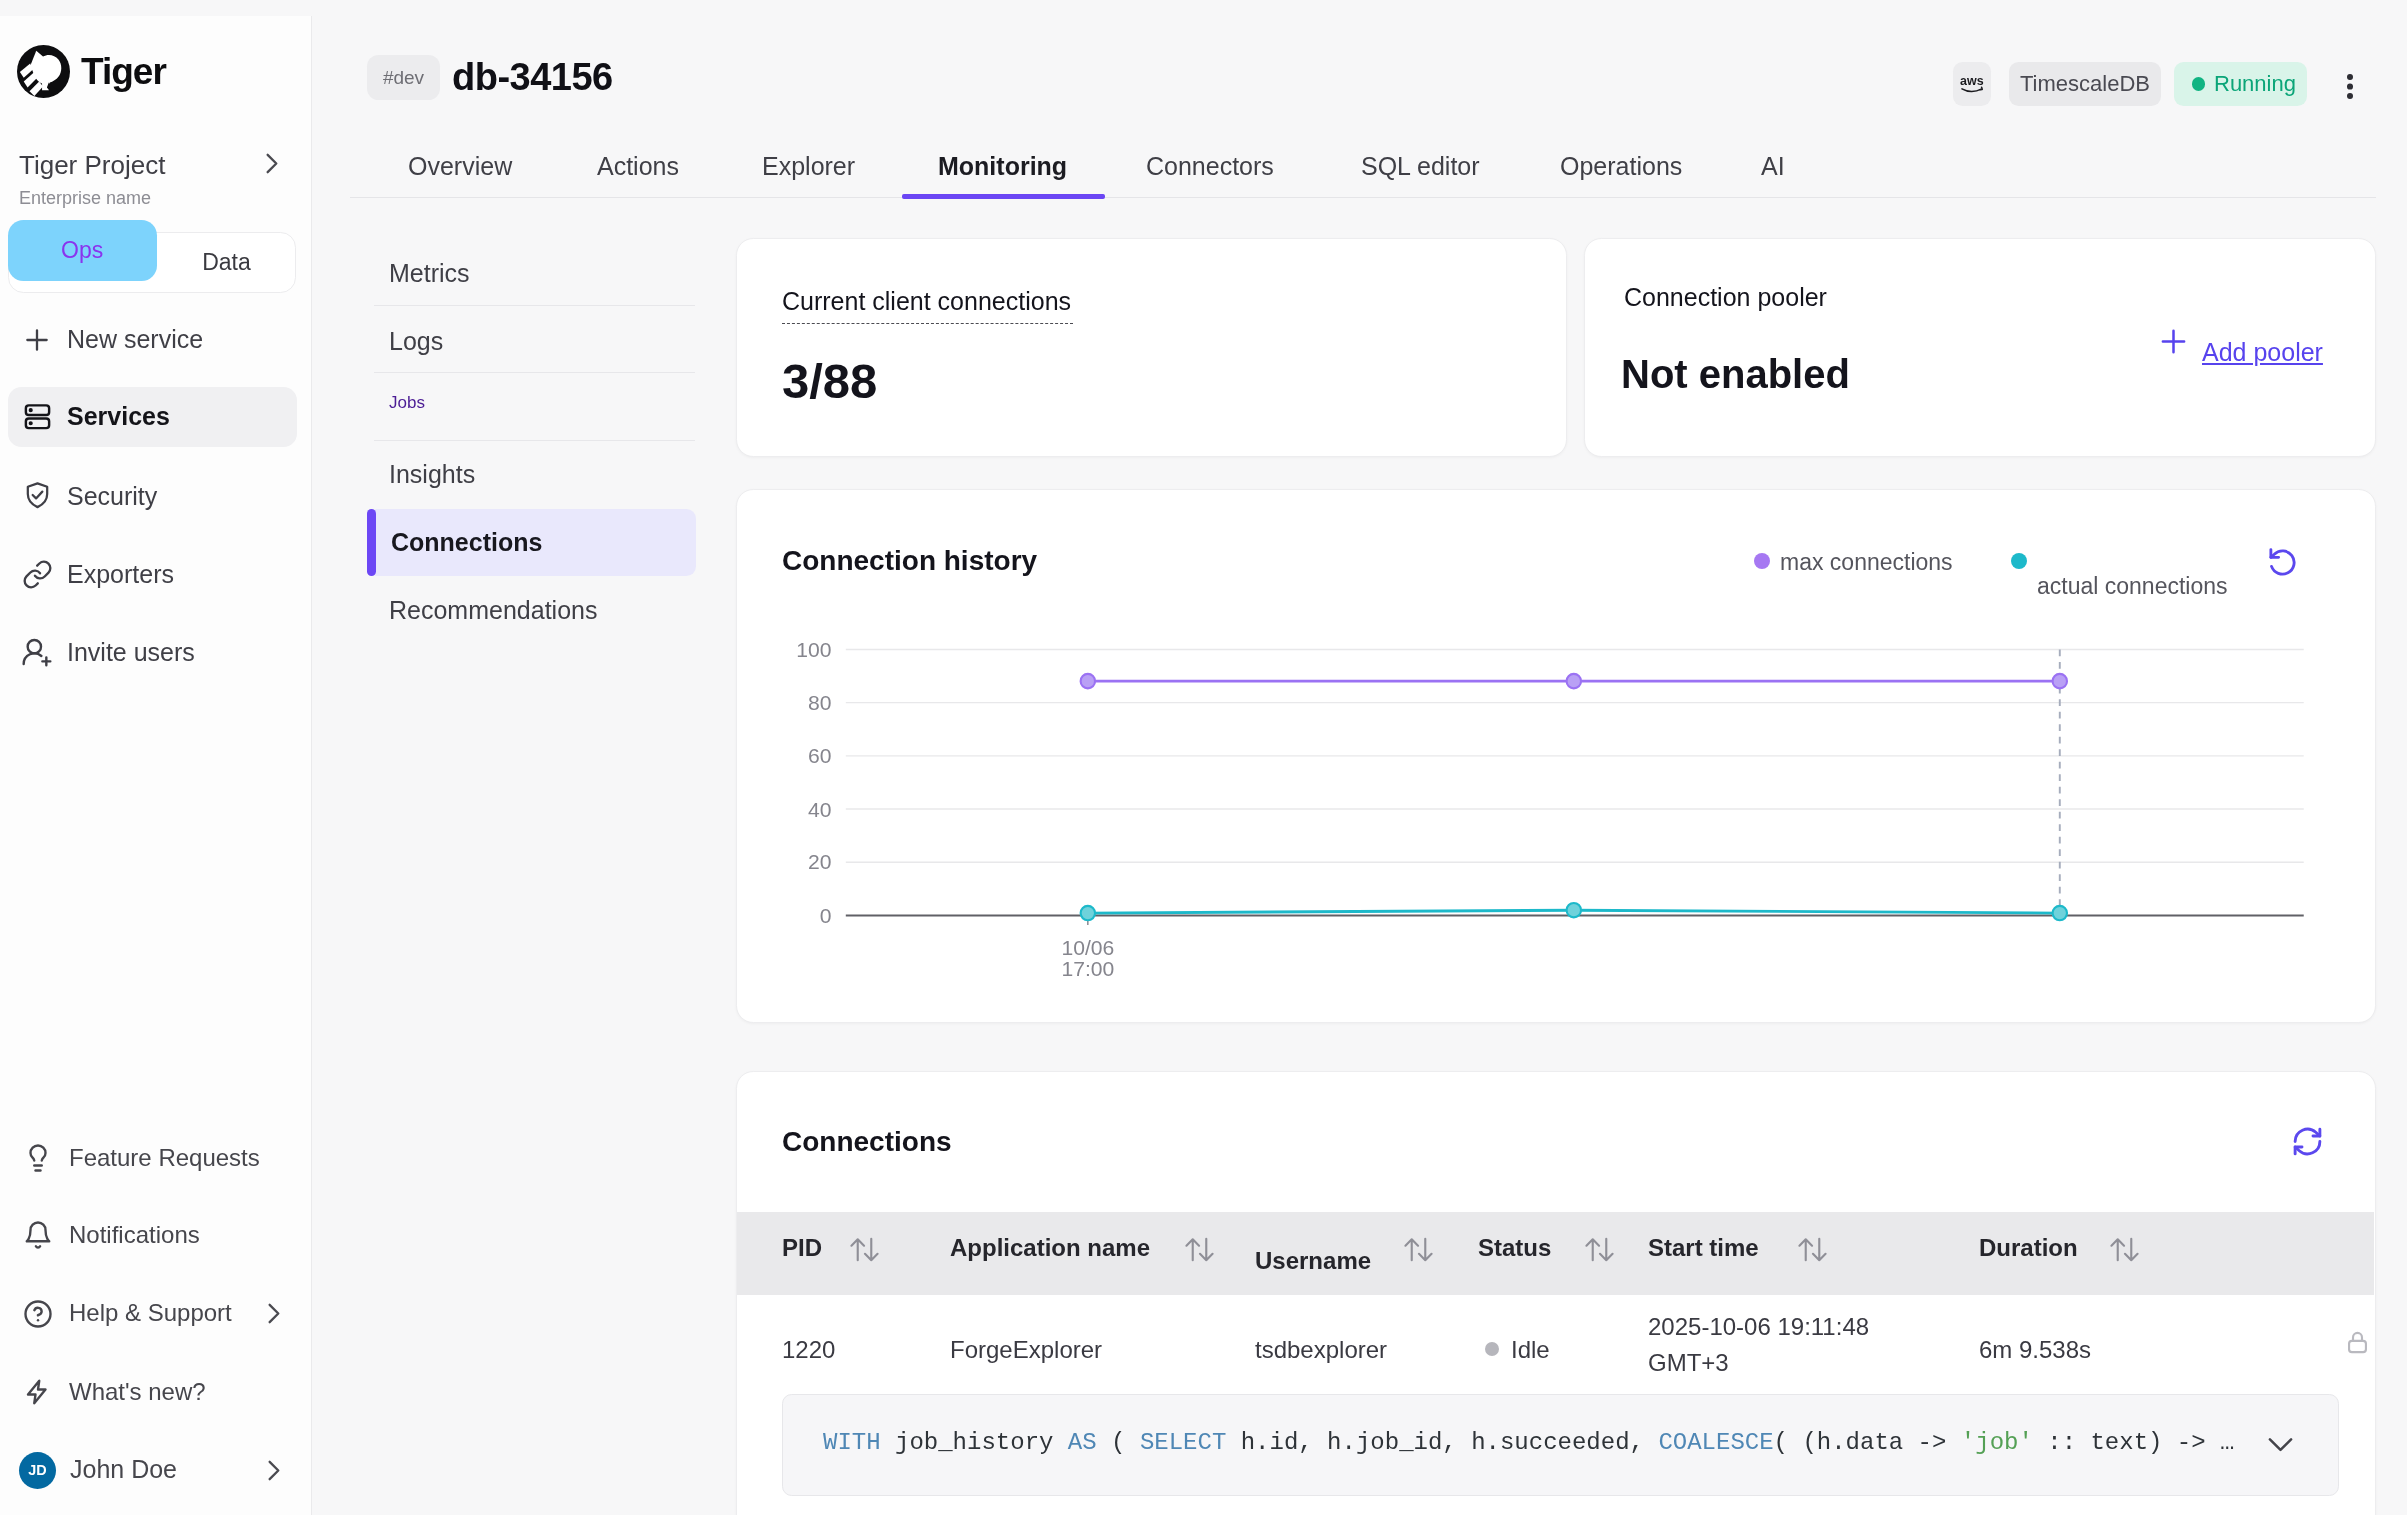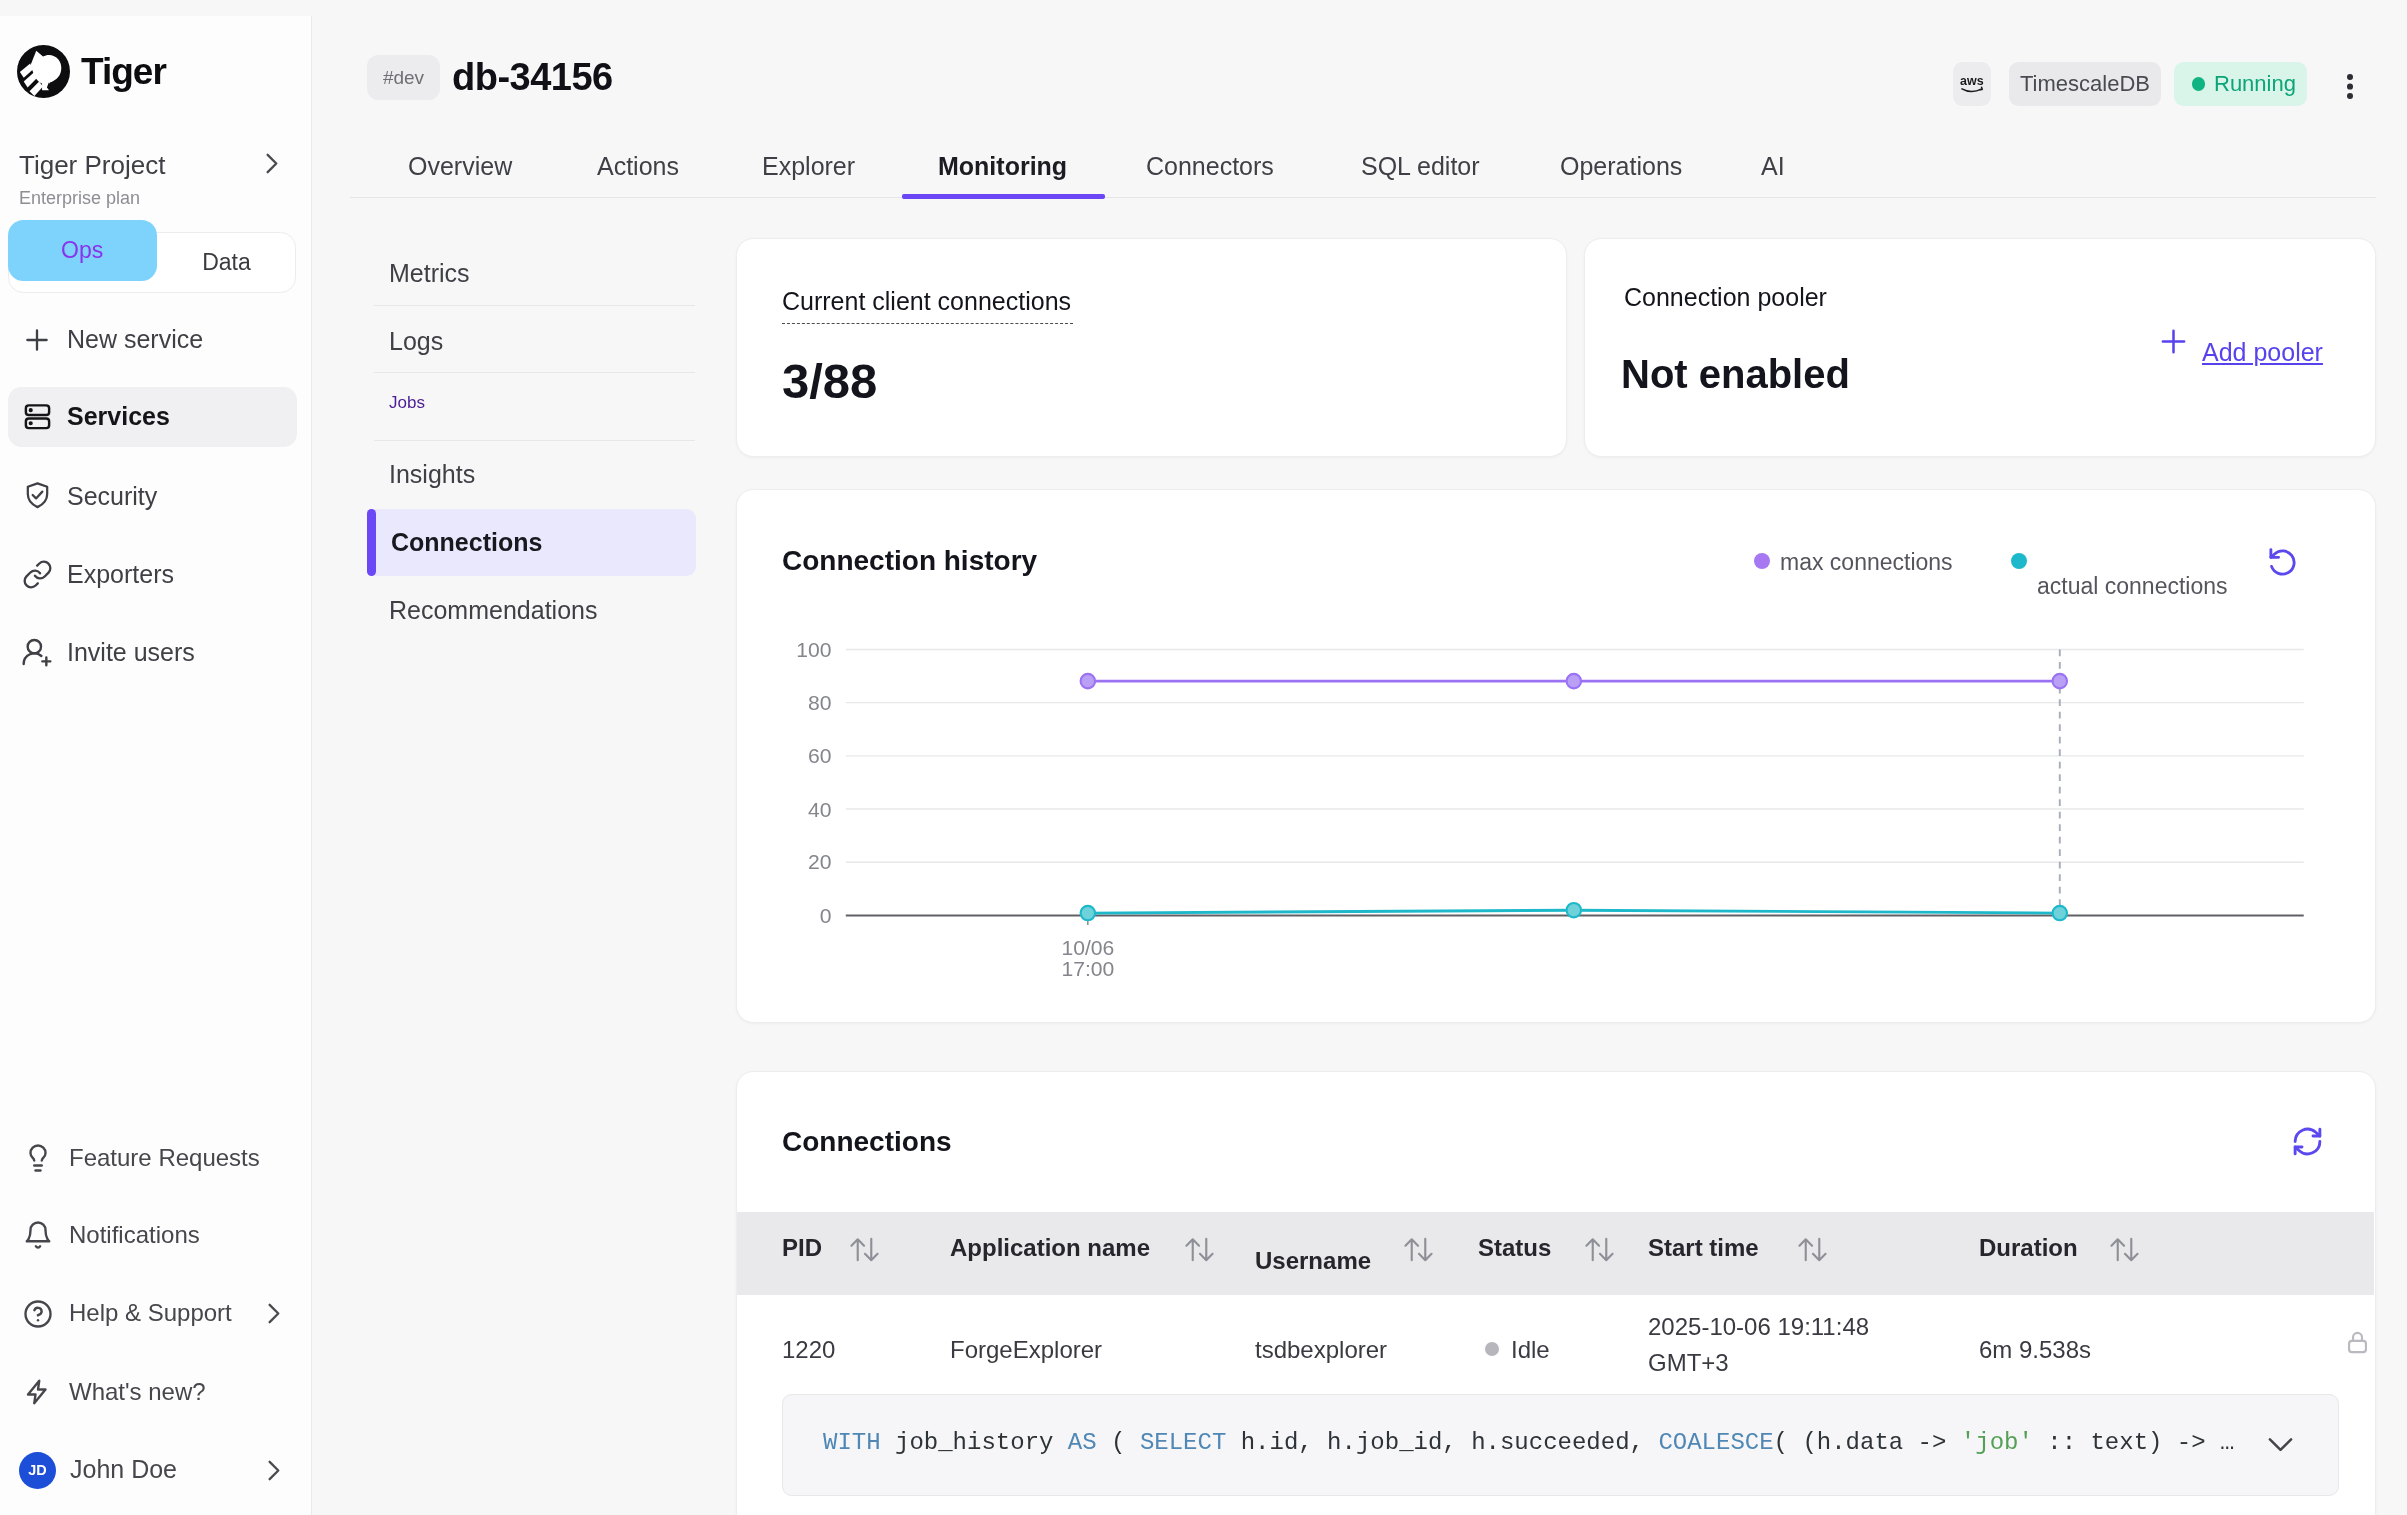--- a/index.html
+++ b/index.html
@@ -32,21 +32,21 @@
         <path d="M20 6 L14 21 C13 15 15 9 20 6 Z" fill="#0d0d0f"></path>
         <path d="M33 39 C36 43 38 45 42 46 L36 50 L31 44 Z" fill="#0d0d0f"></path>
       </g>
     </svg>
     <div class="abs" style="left:81px;top:35px;font-size:37px;font-weight:bold;letter-spacing:-1px;color:#0d0d0f;">Tiger</div>
 
     <div class="abs" style="left:19px;top:134px;font-size:26px;color:#3f3f46;">Tiger Project</div>
     <svg class="abs" style="left:259px;top:135px;" width="25" height="25" viewBox="0 0 26 26" fill="none" stroke="#4a4a50" stroke-width="2.4" stroke-linecap="round" stroke-linejoin="round">
         <path d="M9 4l9 9-9 9"></path>
       </svg>
-    <div class="abs" style="left:19px;top:172px;font-size:18px;color:#8d8d94;">Enterprise plan</div>
+    <div class="abs" style="left:19px;top:172px;font-size:18px;color:#8d8d94;">Enterprise name</div>
 
     <div class="abs" style="left:7.7px;top:216px;width:288px;height:61px;background:#fff;border:1.4px solid #ececee;border-radius:15.4px;"></div>
     <div class="abs" style="left:7.7px;top:204px;width:149px;height:61px;background:#7dd3fc;border-radius:15.4px;line-height:61px;text-align:center;font-size:23px;color:#8a33ee;">Ops</div>
     <div class="abs" style="left:157px;top:216px;width:139px;height:61px;line-height:61px;text-align:center;font-size:23px;color:#3a3a40;">Data</div>
 
     <svg class="abs" style="left:23px;top:310px;" width="28" height="28" viewBox="0 0 29 29" fill="none" stroke="#3f3f46" stroke-width="2.4" stroke-linecap="round">
         <path d="M14.5 4.5v20M4.5 14.5h20"></path>
       </svg>
     <div class="abs" style="left:67px;top:309px;font-size:25px;color:#3f3f46;">New service</div>
 
@@ -99,21 +99,21 @@
     <div class="abs" style="left:69px;top:1283px;font-size:24px;color:#46464c;">Help &amp; Support</div>
     <svg class="abs" style="left:261px;top:1285px;" width="25" height="25" viewBox="0 0 26 26" fill="none" stroke="#4a4a50" stroke-width="2.4" stroke-linecap="round" stroke-linejoin="round">
         <path d="M9 4l9 9-9 9"></path>
       </svg>
 
     <svg class="abs" style="left:23px;top:1361px;" width="30" height="30" viewBox="0 0 24 24" fill="none" stroke="#46464c" stroke-width="1.9" stroke-linecap="round" stroke-linejoin="round">
         <path d="M13 3 4 14h6l-1 7 9-11h-6z"></path>
       </svg>
     <div class="abs" style="left:69px;top:1362px;font-size:24px;color:#46464c;">What's new?</div>
 
-    <div class="abs" style="left:19px;top:1436px;width:37px;height:37px;border-radius:50%;background:#1d4ed8;color:#fff;font-weight:bold;font-size:14.4px;text-align:center;line-height:37px;">JD</div>
+    <div class="abs" style="left:19px;top:1436px;width:37px;height:37px;border-radius:50%;background:#0369a1;color:#fff;font-weight:bold;font-size:14.4px;text-align:center;line-height:37px;">JD</div>
     <div class="abs" style="left:70px;top:1439px;font-size:25px;color:#46464c;">John Doe</div>
     <svg class="abs" style="left:261px;top:1442px;" width="25" height="25" viewBox="0 0 26 26" fill="none" stroke="#4a4a50" stroke-width="2.4" stroke-linecap="round" stroke-linejoin="round">
         <path d="M9 4l9 9-9 9"></path>
       </svg>
     <div class="abs" style="left:0;top:1506px;width:312px;height:1px;background:#ececee;"></div>
   </div>
 
   <div class="abs" style="left:367px;top:55px;width:73px;height:45px;background:#ececee;border-radius:11.5px;line-height:45px;text-align:center;font-size:19px;color:#6e6e74;">#dev</div>
   <div class="abs" style="left:452px;top:54px;font-size:38px;line-height:46px;font-weight:bold;letter-spacing:-0.5px;color:#101016;">db-34156</div>
 

